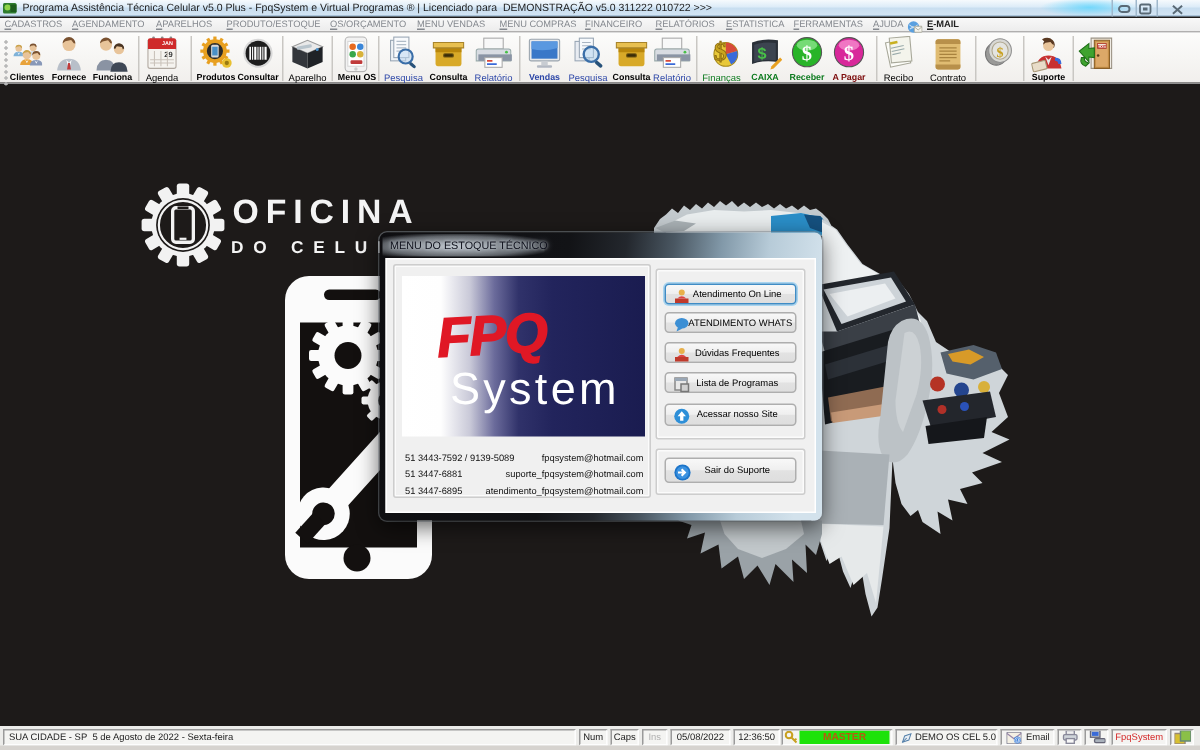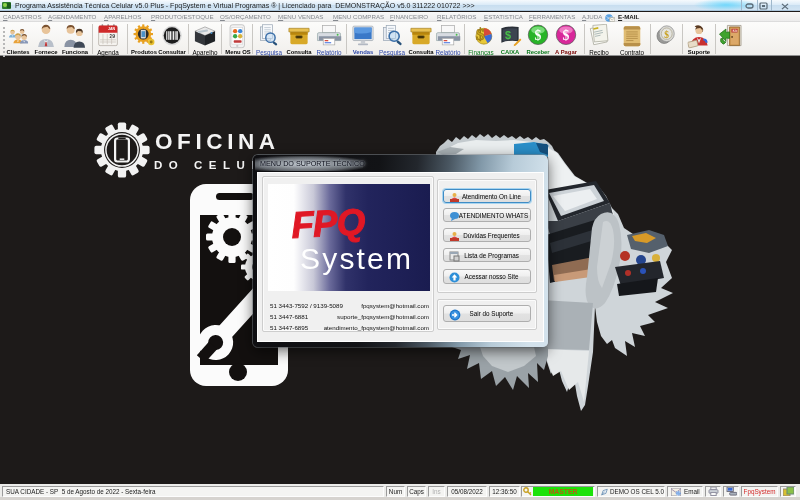--- a/index.html
+++ b/index.html
@@ -461,21 +461,21 @@
           <circle cx="643" cy="271" r="3" fill="#2a52b8"></circle>
           <path d="M617 284 L658 278 L656 292 L619 296 Z" fill="#15171b"></path>
           <path d="M541 300 L593 303 L589 350 L542 349 Z" fill="#aab1b6"></path>
           <path d="M542 349 L589 351 L584 402 L578 382 L569 390 L561 371 L553 376 L546 357 Z" fill="#e6e9ea"></path>
           <path d="M452 347 L548 347 L548 356 L544 370 L537 363 L538 382 L528 373 L529 388 L517 376 L513 390 L505 377 L496 386 L492 371 L481 379 L479 363 L467 369 L470 355 L458 359 L461 350 Z" fill="#9aa2a7"></path>
           <path d="M480 347 L534 347 L536 356 L524 366 L508 372 L492 366 L483 356 Z" fill="#c2c8cb"></path>
         </g>
       </svg>
     <div id="dlg">
       <div id="dlgtglow"></div>
-      <div id="dlgtitle">MENU DO SUPORTE TÉCNICO</div>
+      <div id="dlgtitle">MENU DO ESTOQUE TÉCNICO</div>
       <div id="dlgbody">
         <div class="gbox" style="left:4px;top:3px;width:172px;height:156px;"></div>
         <div id="logo"></div>
         <svg style="position:absolute;left:10px;top:11px" width="162" height="107" viewBox="0 0 162 107">
           <text x="24" y="54" font-family="Liberation Sans, sans-serif" font-style="italic" font-weight="bold" font-size="37" fill="#e01825" stroke="#e01825" stroke-width="1" textLength="74" transform="rotate(-3 24 54)">FPQ</text>
           <text x="32" y="85" font-family="Liberation Sans, sans-serif" font-size="30" fill="#ffffff" textLength="112" letter-spacing="1">System</text>
         </svg>
         <div class="contact" style="left:12px;top:129px;">51 3443-7592 / 9139-5089</div>
         <div class="contact" style="left:12px;top:140px;">51 3447-6881</div>
         <div class="contact" style="left:12px;top:151px;">51 3447-6895</div>

